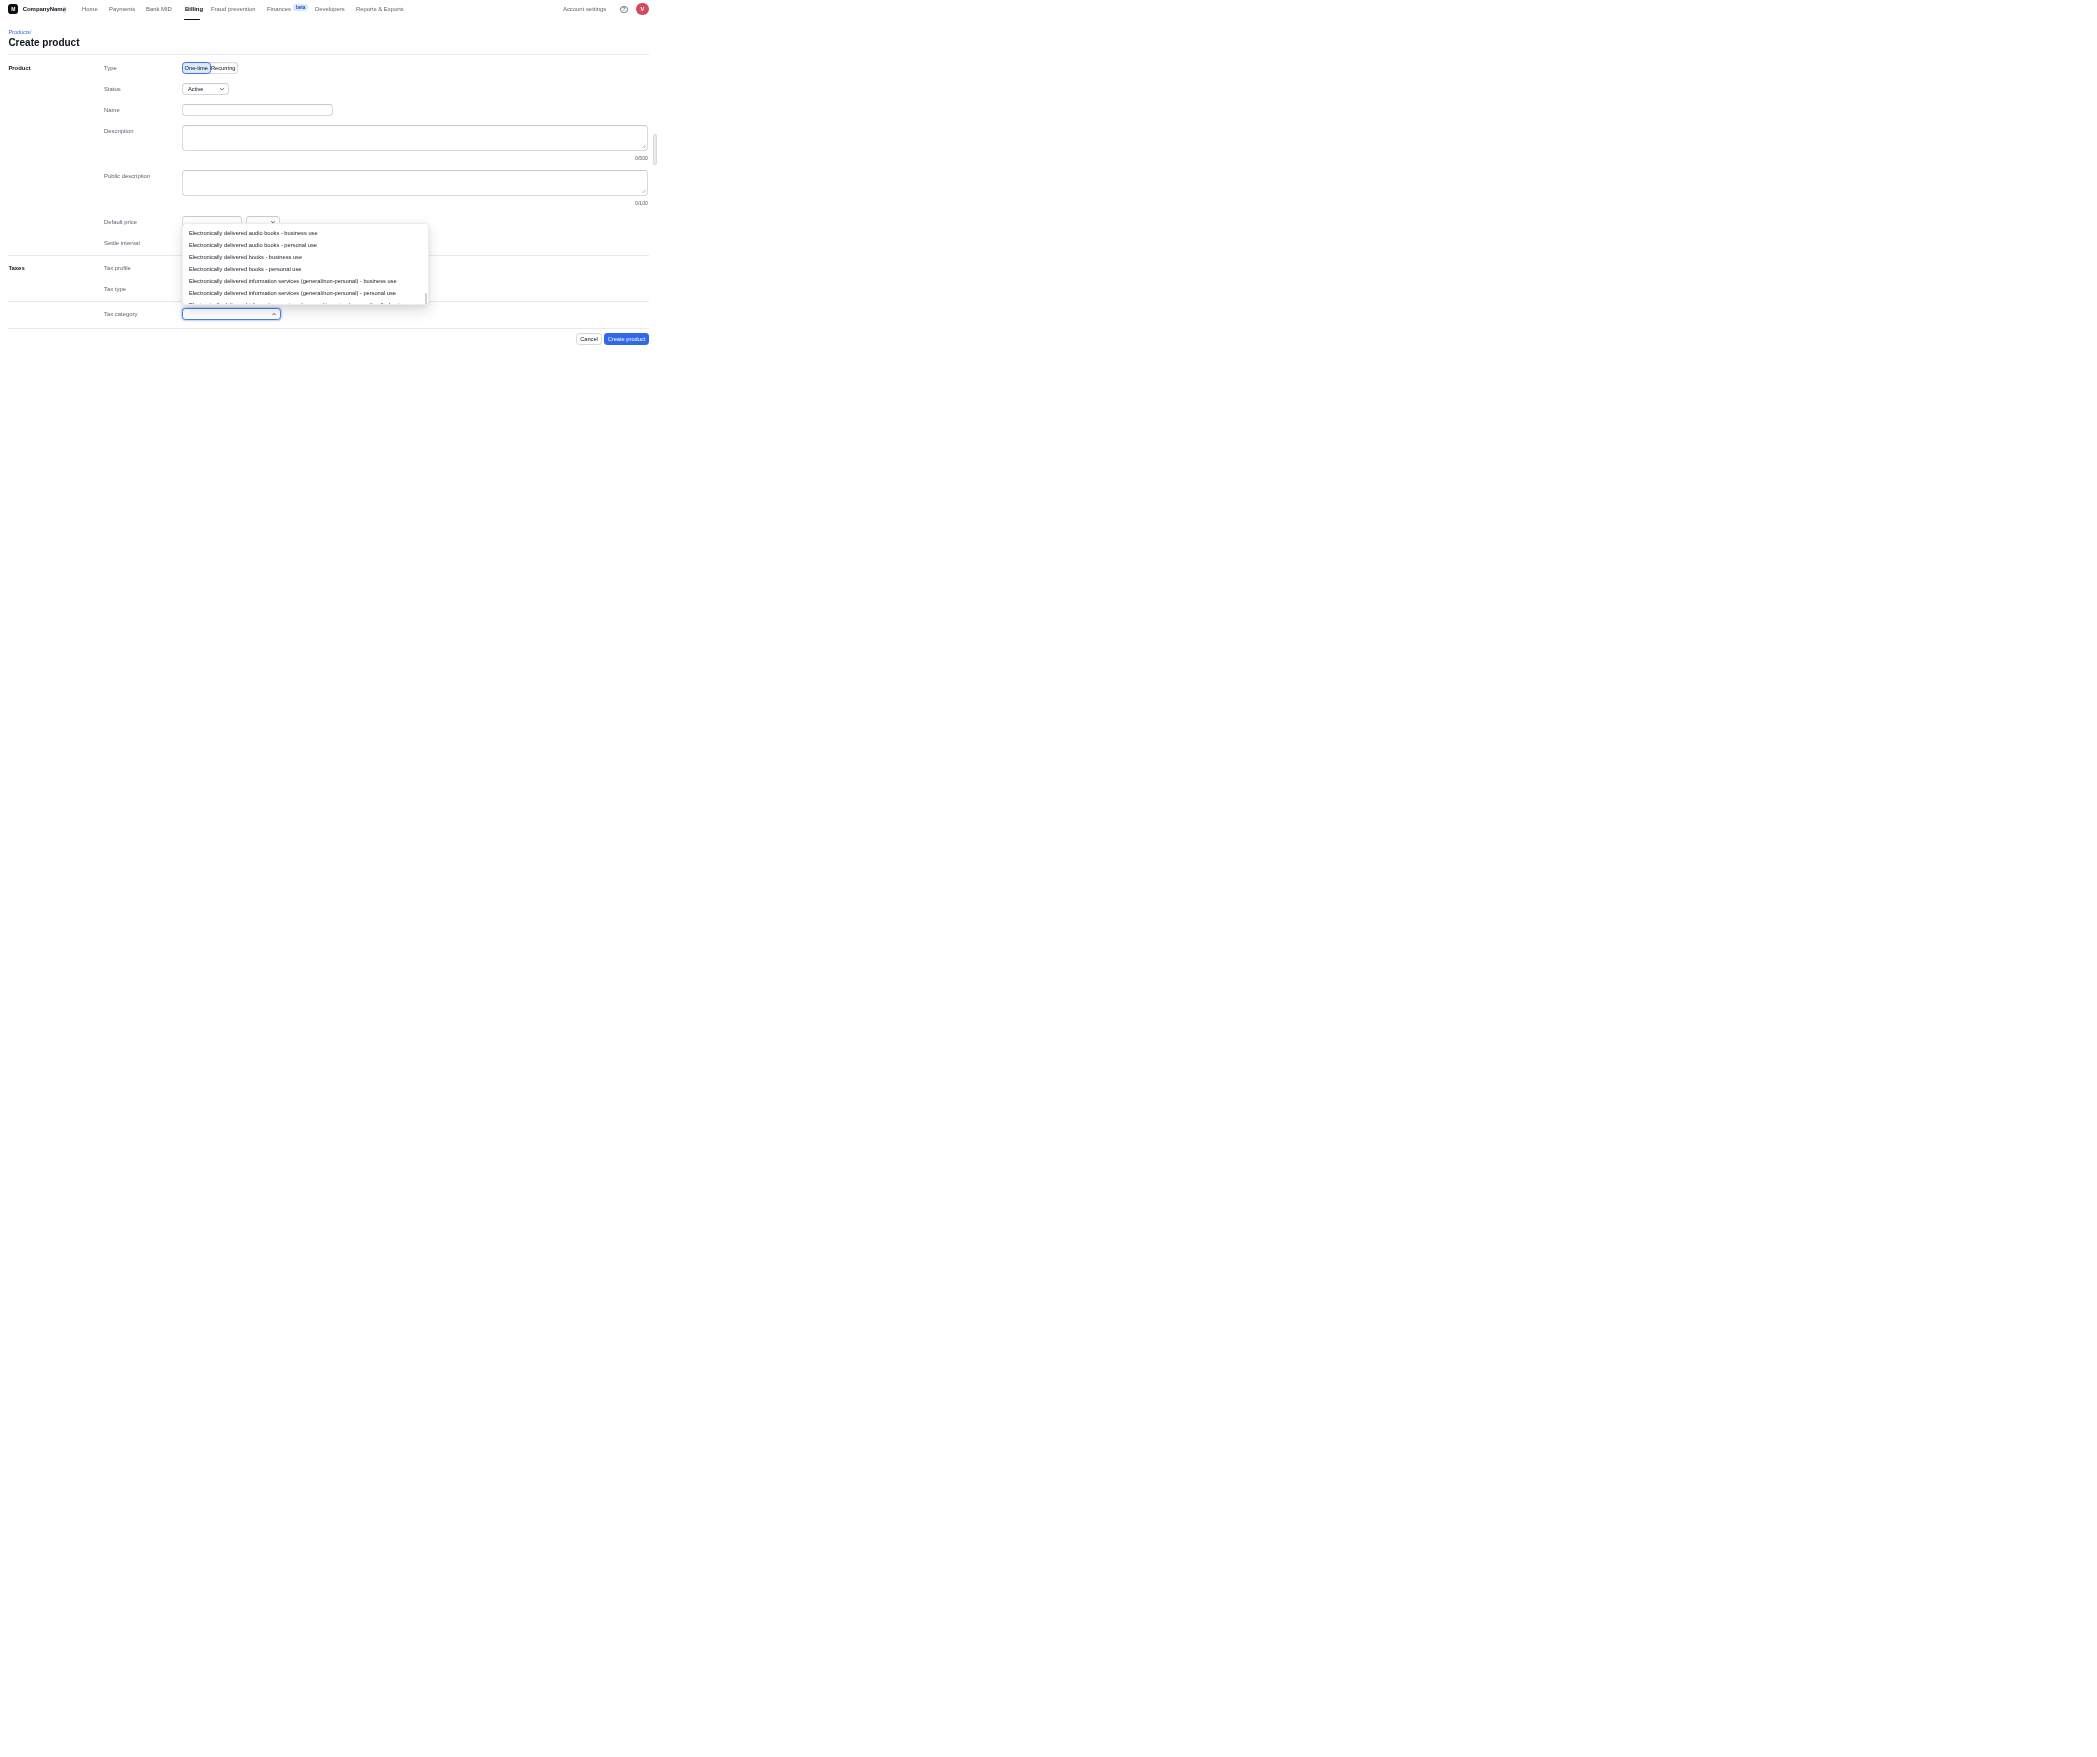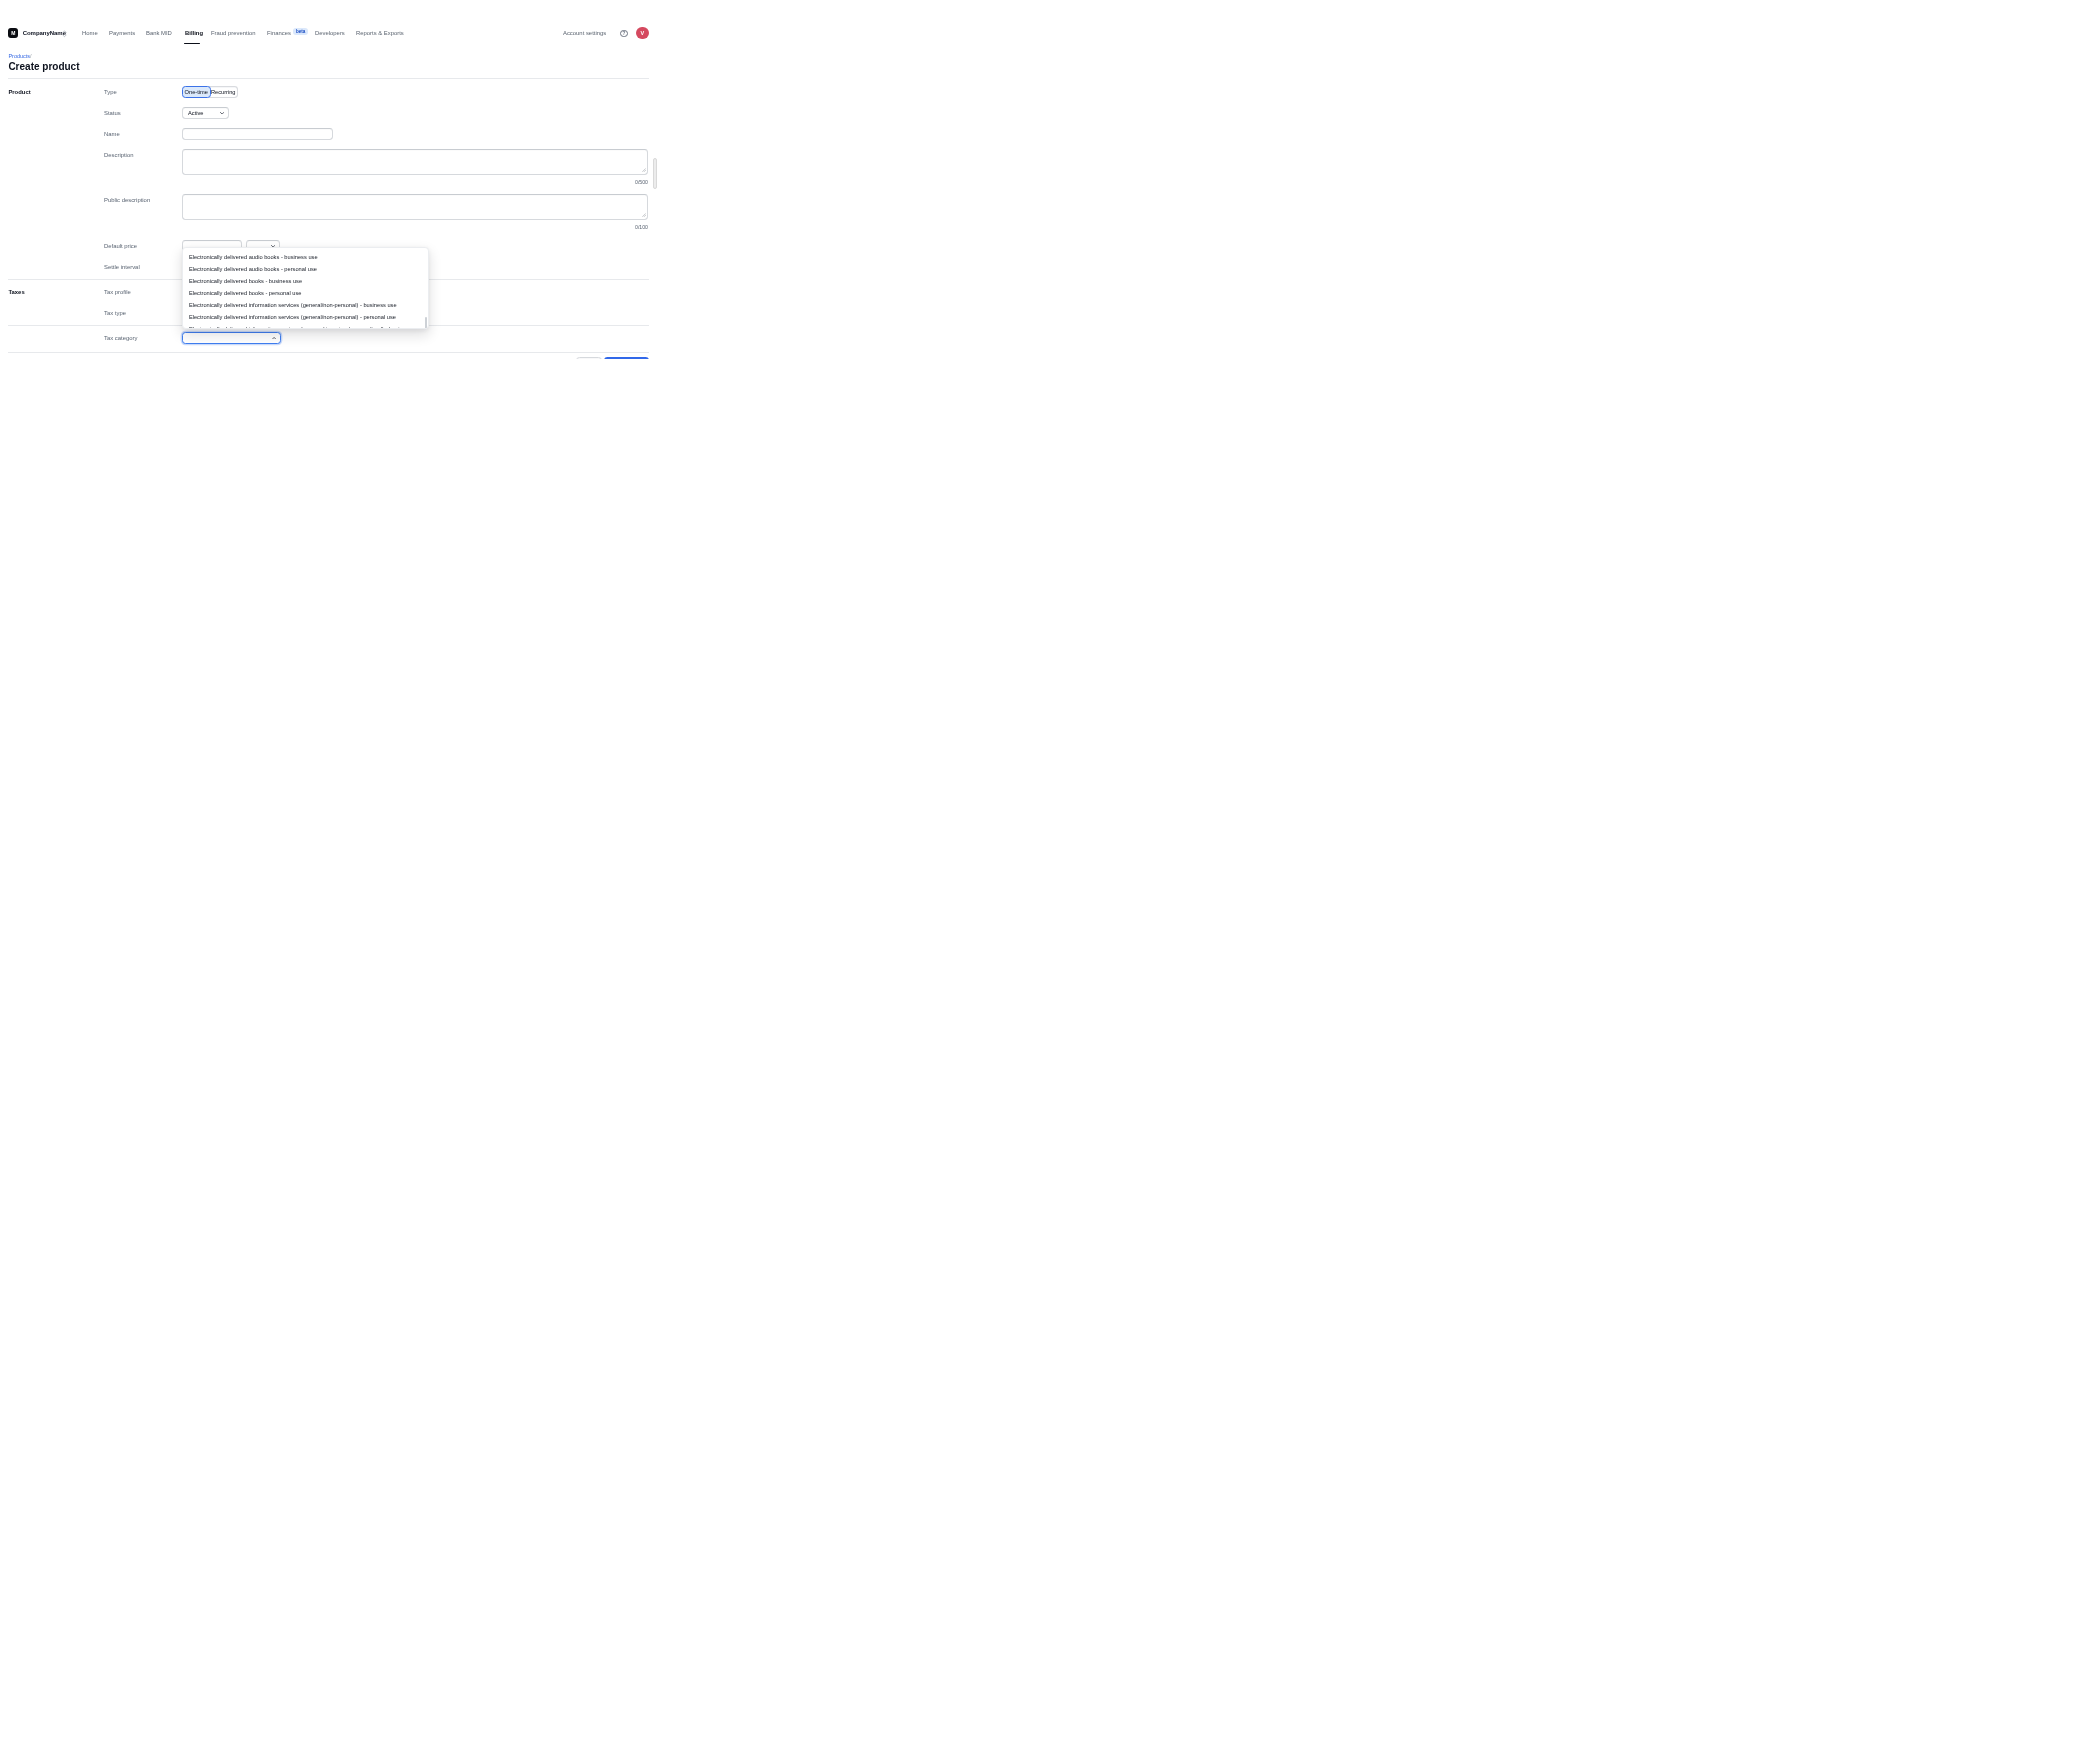--- a/index.html
+++ b/index.html
@@ -1,18 +1,18 @@
 <!DOCTYPE html>
 <html style="font-size:6.7px"><head>
 <meta charset="utf-8">
 <style>
   * { box-sizing: border-box; margin: 0; padding: 0; }
   html,body { width:658px; height:359px; background:#fff; overflow:hidden;
     font-family:"Liberation Sans", sans-serif; }
-  .canvas { position:relative; width:658px; height:359px; background:#fff;margin-top:24px; }
+  .canvas { position:relative; width:658px; height:359px; background:#fff; }
 
   
   .logo { position:absolute; left:8.4px; top:4.2px; width:10px; height:10px;
     background:#0b0d12; border-radius:2.9px; color:#fff; font-size:5px; font-weight:700;
     display:flex; align-items:center; justify-content:center; }
   .company { position:absolute; left:22.7px; top:5.9px; font-size:6px; font-weight:700;
     color:#0d1220; letter-spacing:-0.04px; }
   .company-caret { position:absolute; left:62px; top:6.3px; width:5px; height:7.6px; }
   .nav-item { position:absolute; top:6.3px; font-size:5.9px; color:#5b6470; white-space:nowrap; cursor:pointer; }
   .nav-item.active { color:#0b0f19; font-weight:700; }

